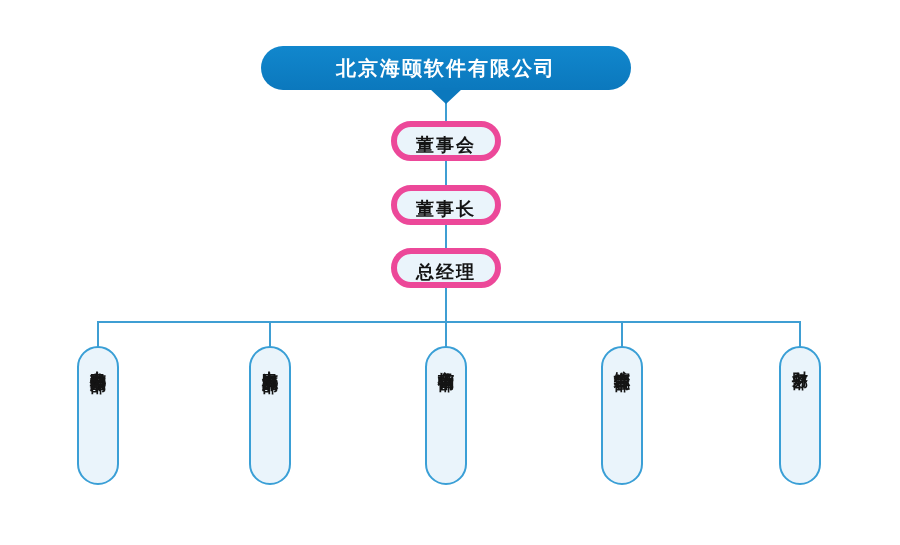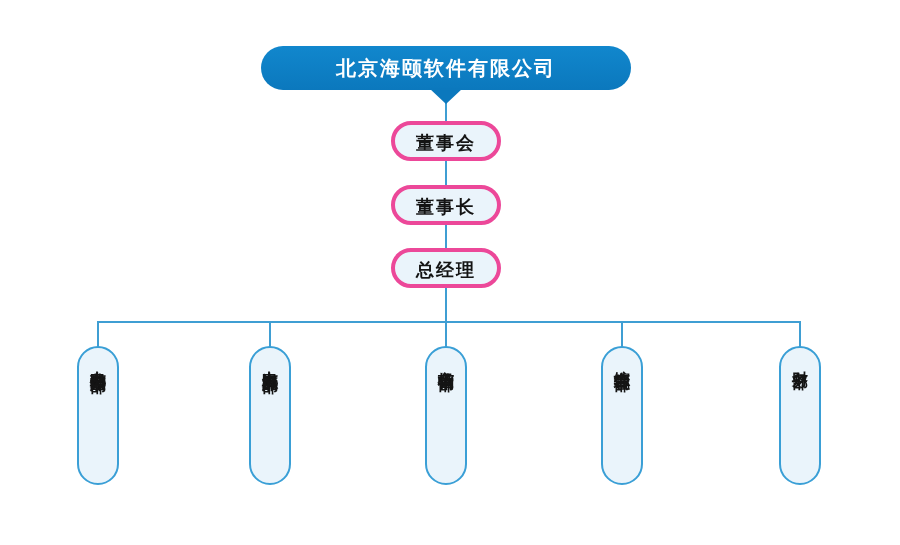--- a/index.html
+++ b/index.html
@@ -52,21 +52,21 @@
     border-right: 17px solid transparent;
     border-top: 16px solid #0b78bd;
   }
   
   .chain-node {
     position: absolute;
     left: 391px;
     width: 110px;
     height: 40px;
     box-sizing: border-box;
-    border: 4px solid #ec4899;
+    border: 6px solid #ec4899;
     border-radius: 20px;
     background: #eaf4fb;
     color: #141414;
     font-size: 18px;
     font-weight: 600;
     letter-spacing: 2px;
     text-align: center;
     line-height: 36px;
   }
   

